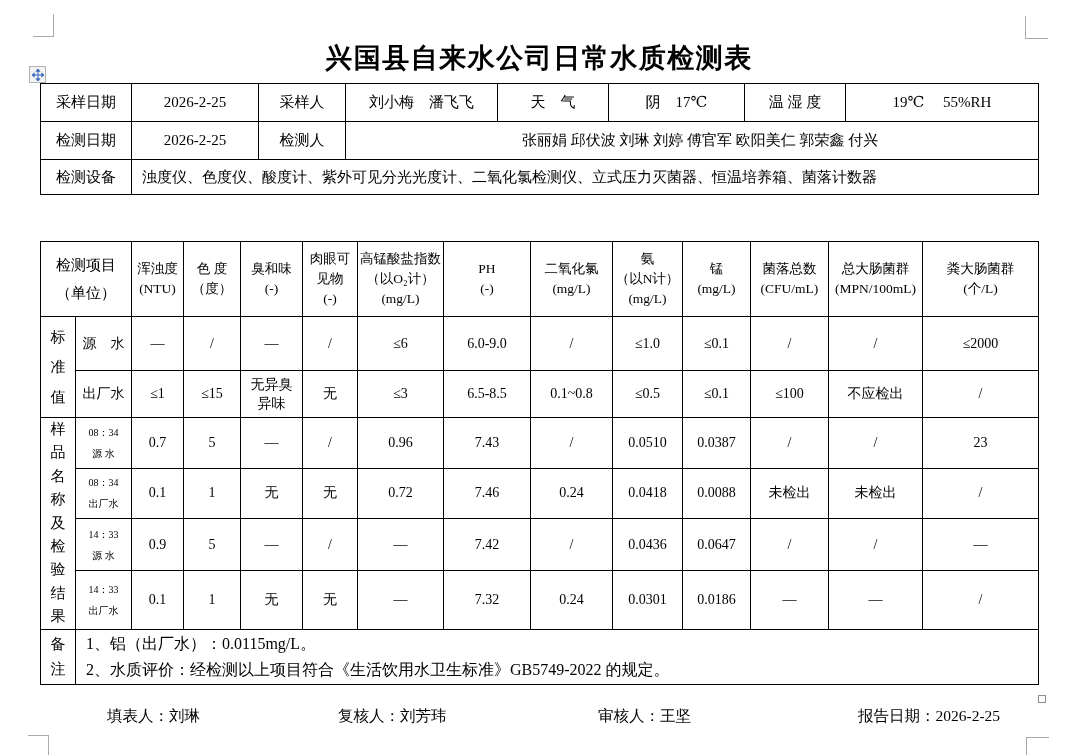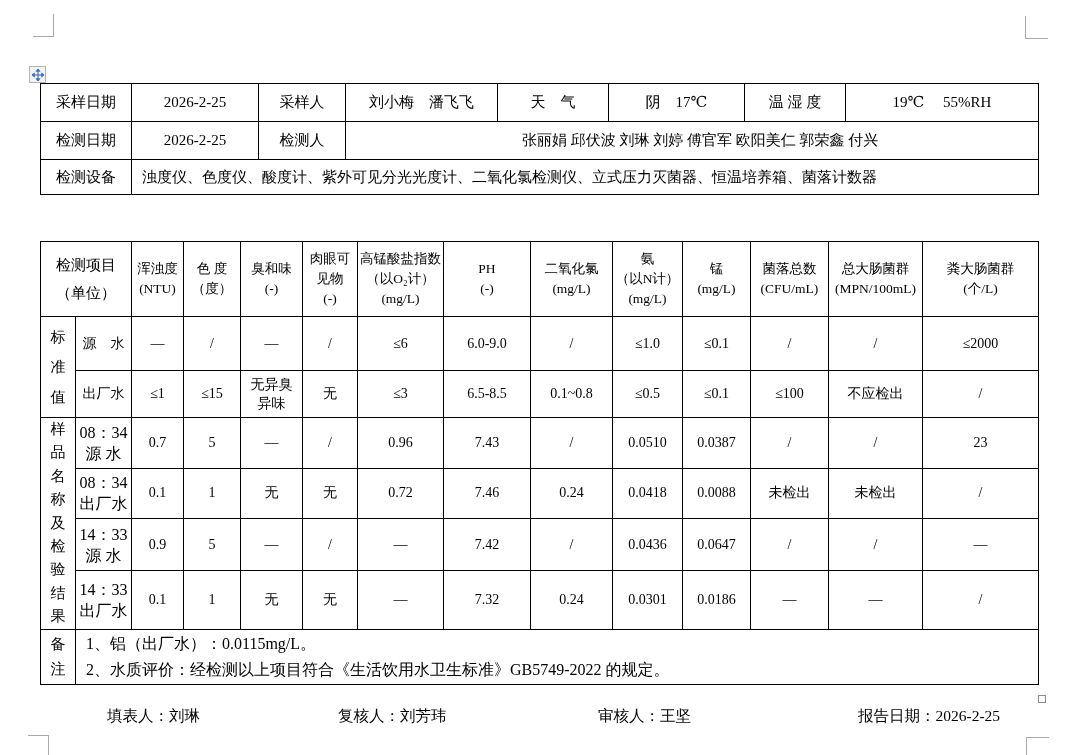--- a/index.html
+++ b/index.html
@@ -12,21 +12,21 @@
      font-size:15px;padding:0;overflow:hidden;}
   .pre{white-space:pre-line;}
   .left{text-align:left;padding-left:10px;}
   .names{text-align:center;padding-left:16px;}
   .hdr{font-size:13.5px;line-height:1.5;}
   .val{font-size:14px;}
   .vlab{font-size:15px;}
   .std-lab{line-height:30px;}
   .samp-lab{line-height:23.4px;}
   .note-lab{line-height:25px;}
-  .time{font-size:16px;line-height:21px;}
+  .time{font-size:10px;line-height:21px;}
   .notes{font-size:16px;line-height:26px;}
   .corner{position:absolute;width:20px;height:22px;}
   .c-tl{left:33px;top:14px;border-right:1px solid #a9a9a9;border-bottom:1px solid #a9a9a9;}
   .c-tr{left:1025px;top:16px;width:22px;border-left:1px solid #a9a9a9;border-bottom:1px solid #a9a9a9;}
   .c-bl{left:28px;top:735px;height:19px;border-right:1px solid #a9a9a9;border-top:1px solid #a9a9a9;}
   .c-br{left:1026px;top:737px;width:22px;height:17px;border-left:1px solid #a9a9a9;border-top:1px solid #a9a9a9;}
   .move-handle{position:absolute;left:29px;top:66px;width:15px;height:15px;background:#f2f2f2;
                border:1px solid #b3b3b3;display:flex;align-items:center;justify-content:center;cursor:move;}
   .resize-handle{position:absolute;left:1038px;top:695px;width:6px;height:6px;background:#fff;border:1px solid #8c8c8c;}
   .footer{position:absolute;top:706px;left:0;width:1078px;font-size:15.5px;}
@@ -53,20 +53,21 @@
           <path d="M6 12 L4.5 9.8 L7.5 9.8 Z"></path>
           <path d="M0 6 L2.2 4.5 L2.2 7.5 Z"></path>
           <path d="M12 6 L9.8 4.5 L9.8 7.5 Z"></path>
         </g>
       </svg>
     </span>
   </div>
 
   <div class="resize-handle"></div>
 
+  <div class="title">兴国县自来水公司日常水质检测表</div>
 
   <table id="tableA" style="top:83px;width:998px;">
     <colgroup>
       <col style="width:91px">
         <col style="width:127px">
         <col style="width:87px">
         <col style="width:152px">
       <col style="width:111px">
         <col style="width:136px">
         <col style="width:101px">

